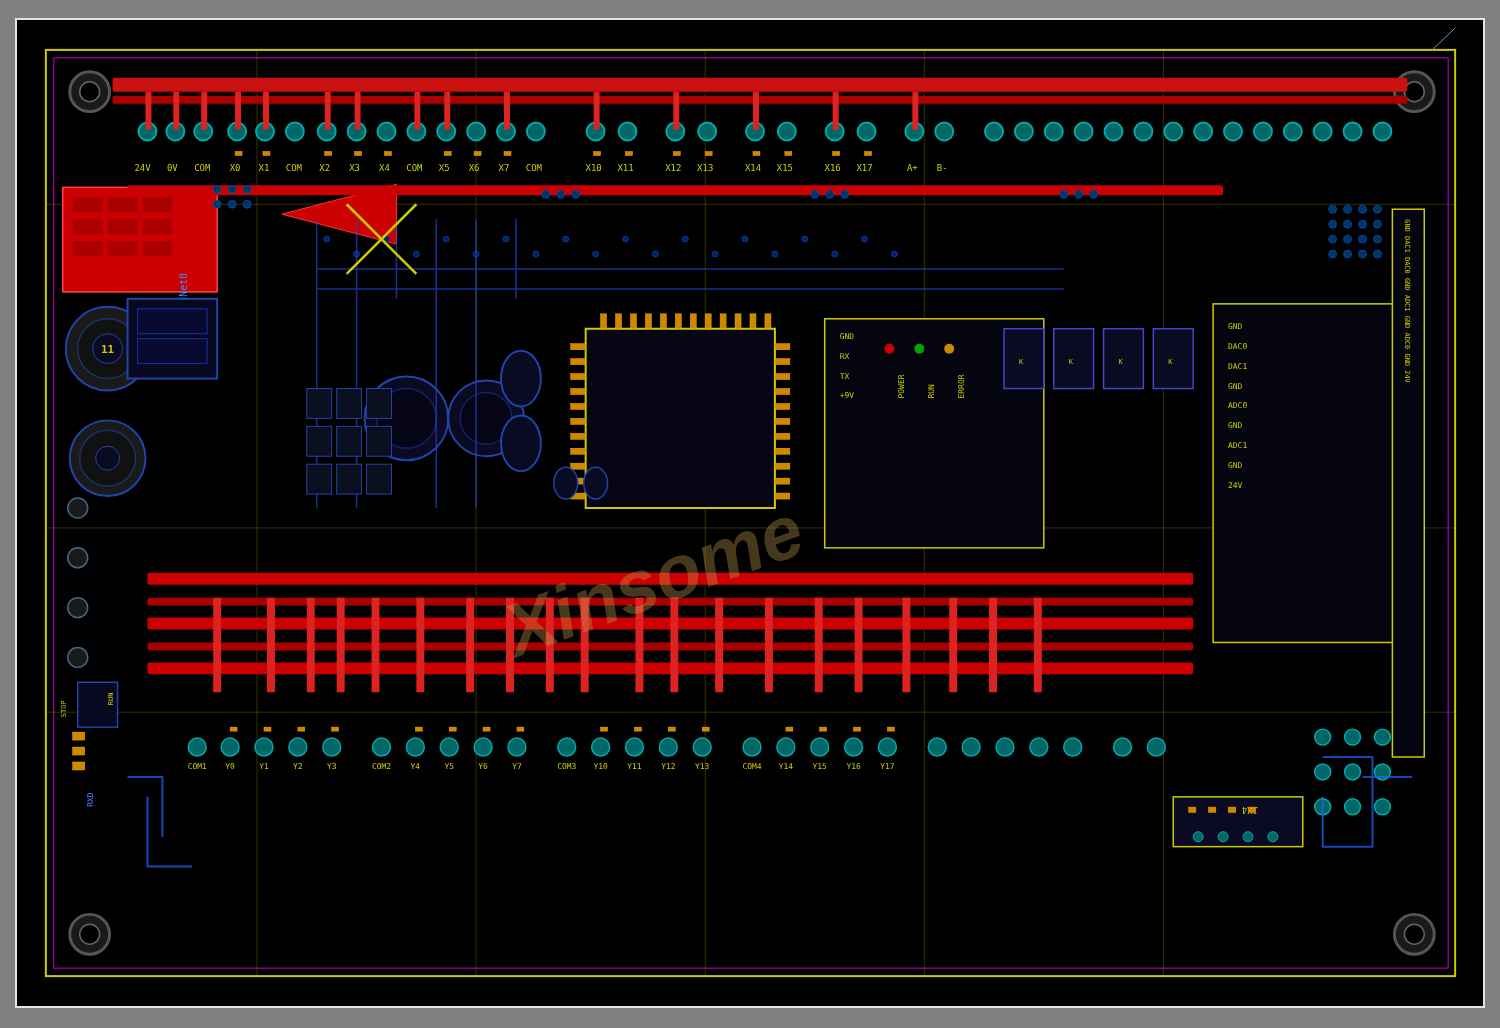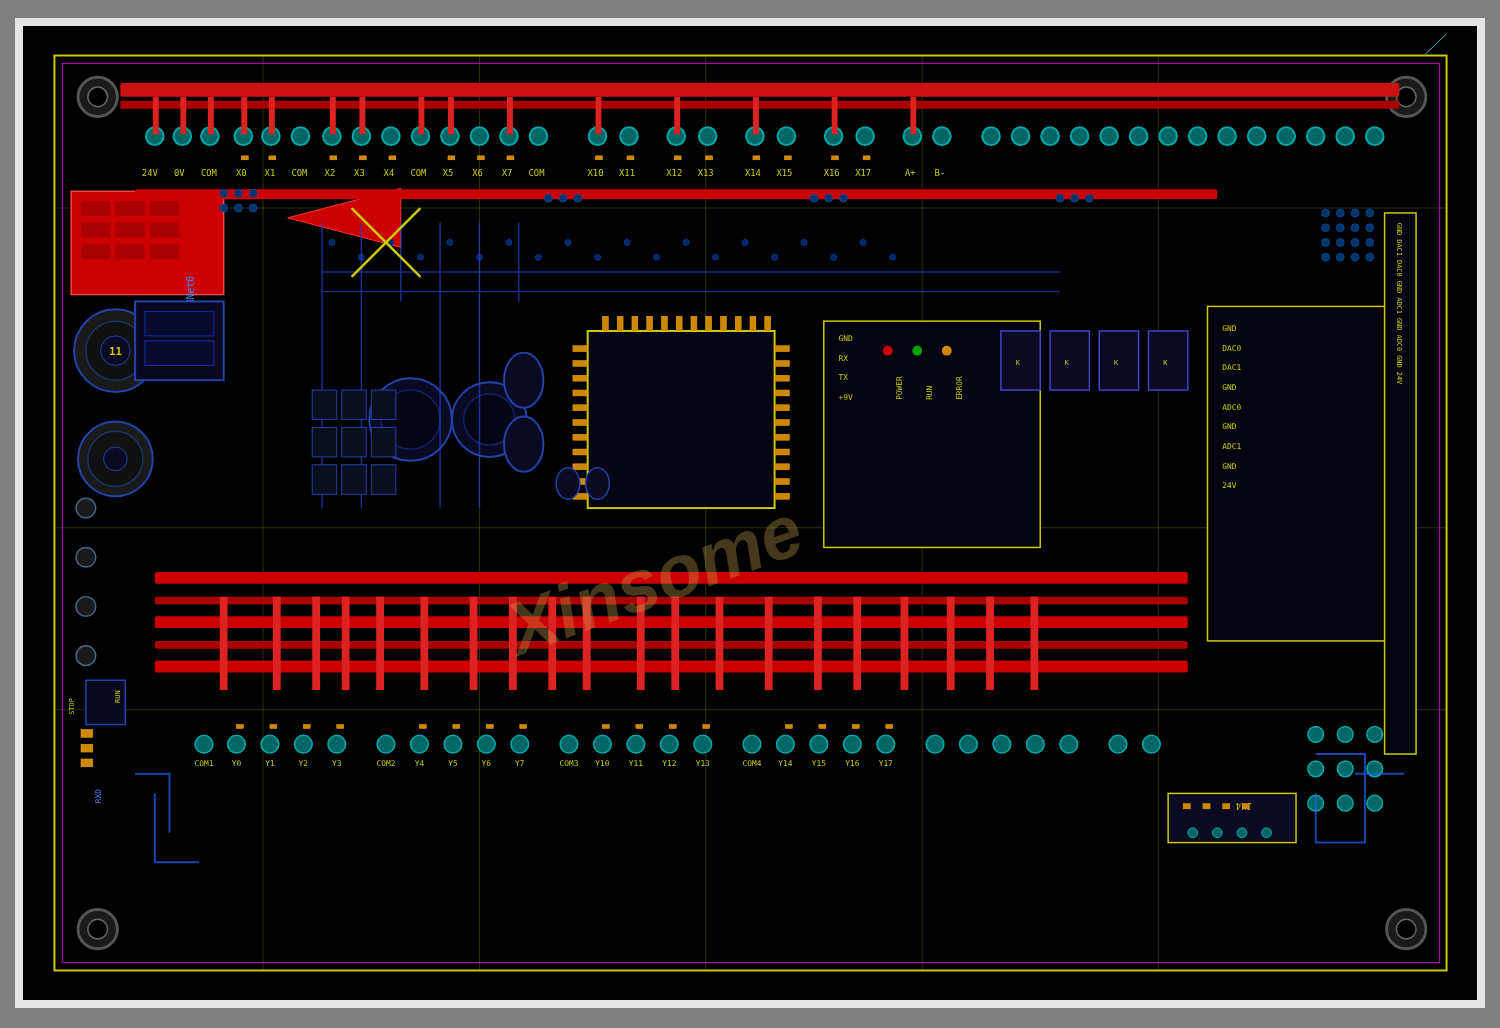--- a/index.html
+++ b/index.html
@@ -11,21 +11,21 @@
       position: relative;
     }
 
     .pcb-container {
       position: absolute;
       top: 18px;
       left: 15px;
       width: 1470px;
       height: 990px;
       background-color: #000000;
-      border: 8px solid #e5e5e5;
+      border: 2px solid #e5e5e5;
     }
 
     
     .pcb-svg {
       position: absolute;
       top: 0;
       left: 0;
       width: 100%;
       height: 100%;
     }

